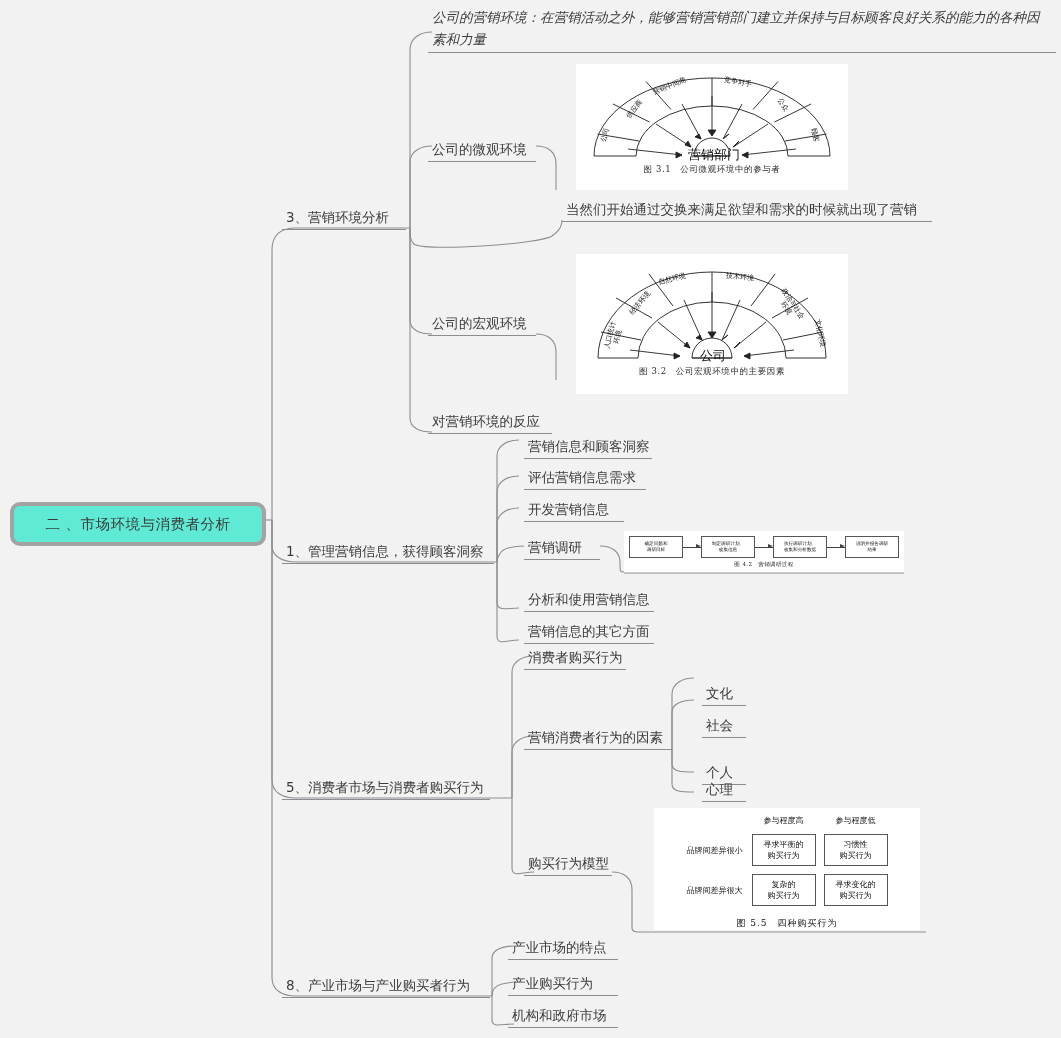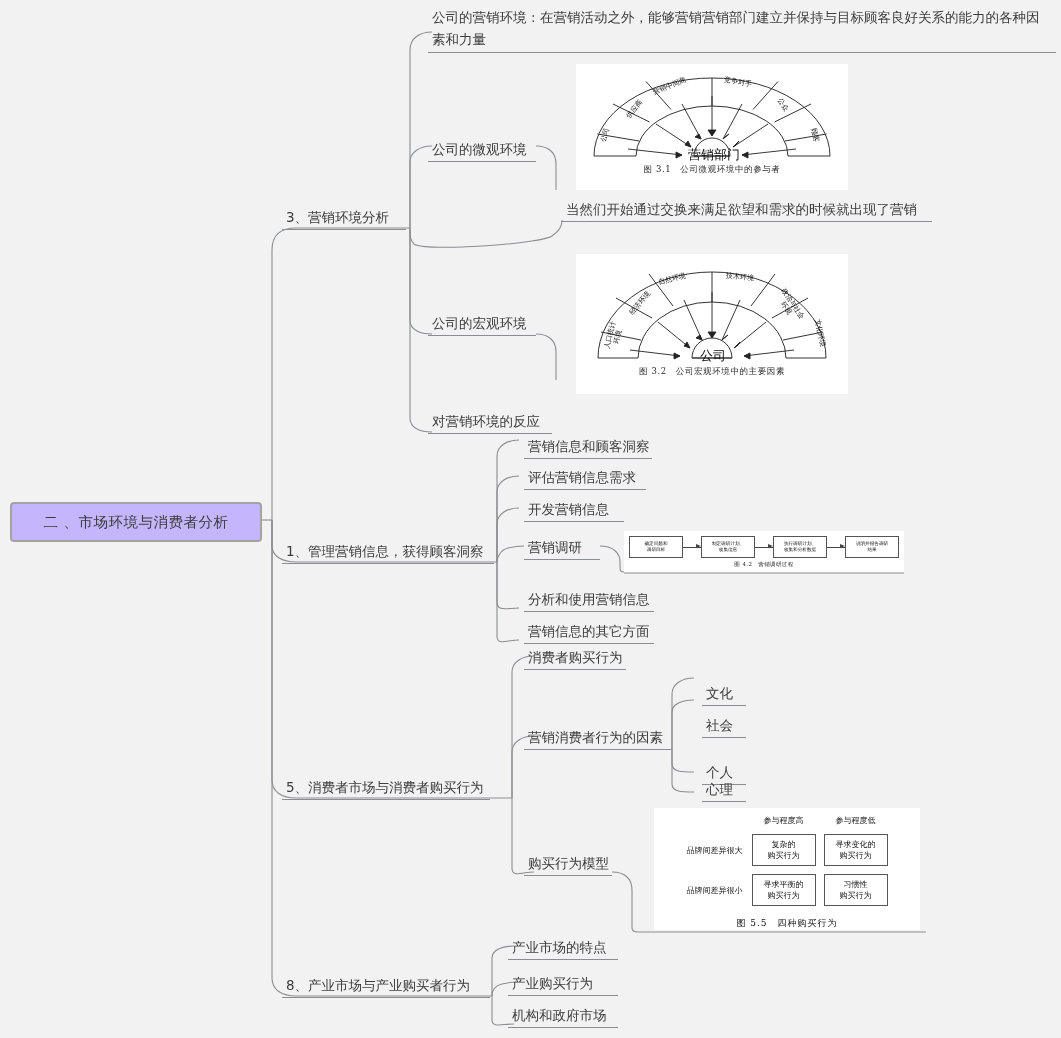--- a/index.html
+++ b/index.html
@@ -20,30 +20,30 @@
     display:block;
     font-size:13.5px;
     line-height:19px;
     color:#3c3c3c;
     padding:0 4px 2px 4px;
   }
   .node.underlined{border-bottom:1px solid #8a8d91;}
 
   .root{
     position:absolute;
-    border:2px solid #a3a3a3;
-    border-radius:4px;
-    background:#c4b5fd;
+    border:4px solid #a3a3a3;
+    border-radius:10px;
+    background:#5eead4;
     display:flex;align-items:center;justify-content:center;
     font-size:14.5px;
     color:#3c3c3c;
     letter-spacing:.5px;
   }
 
-  .multiline{white-space:normal;}
+  .multiline{white-space:normal;font-style:italic;}
   .multiline .txt{line-height:22px;font-size:13.5px;}
 
   
   .figpanel{position:absolute;background:#ffffff;}
   .figcap{
     text-align:center;font-size:8.5px;color:#2a2a2a;
     letter-spacing:.6px;font-family:"DejaVu Serif","Liberation Serif",serif;
   }
   .fan{position:relative;width:100%;}
   .fan svg{display:block;width:100%;height:100%;}
@@ -347,49 +347,49 @@
 
   <div class="matrixwrap" style="left:654px;top:808px;width:266px;height:122px;">
     <table class="mtable">
       <tbody>
           <tr>
         <td></td>
         <td class="mhead">参与程度高</td>
         <td class="mhead">参与程度低</td>
       </tr>
       <tr>
+        <td class="mrowlab">品牌间差异很小</td>
+        <td>
+              <div class="mcell">
+          <span>寻求平衡的</span>
+          <span>购买行为</span>
+        </div>
+            </td>
+        <td>
+              <div class="mcell">
+          <span>习惯性</span>
+          <span>购买行为</span>
+        </div>
+            </td>
+      </tr>
+      <tr>
         <td class="mrowlab">品牌间差异很大</td>
         <td>
               <div class="mcell">
           <span>复杂的</span>
           <span>购买行为</span>
         </div>
             </td>
         <td>
               <div class="mcell">
           <span>寻求变化的</span>
           <span>购买行为</span>
         </div>
             </td>
       </tr>
-      <tr>
-        <td class="mrowlab">品牌间差异很小</td>
-        <td>
-              <div class="mcell">
-          <span>寻求平衡的</span>
-          <span>购买行为</span>
-        </div>
-            </td>
-        <td>
-              <div class="mcell">
-          <span>习惯性</span>
-          <span>购买行为</span>
-        </div>
-            </td>
-      </tr>
     </tbody>
       </table>
     <div class="mcap">图 5.5　四种购买行为</div>
   </div>
   <svg class="links" viewBox="0 0 1061 1038">
     <path d="M638,932 L926,932" stroke="#555" stroke-width="1.4"></path>
   </svg>
 
   <div class="node underlined" style="left:282px;top:976px;width:208px;">
     <span class="txt">8、产业市场与产业购买者行为</span>

